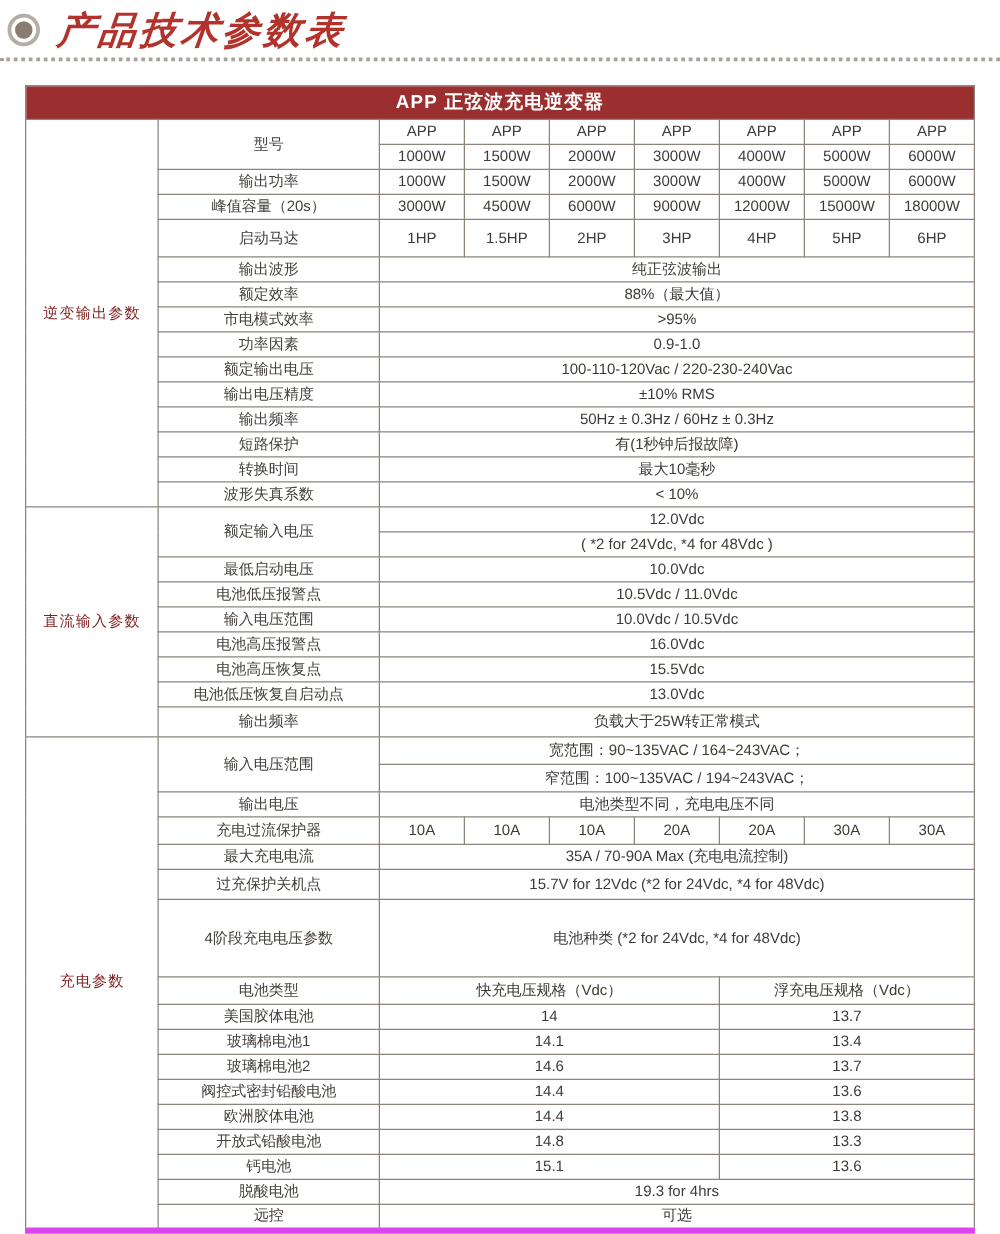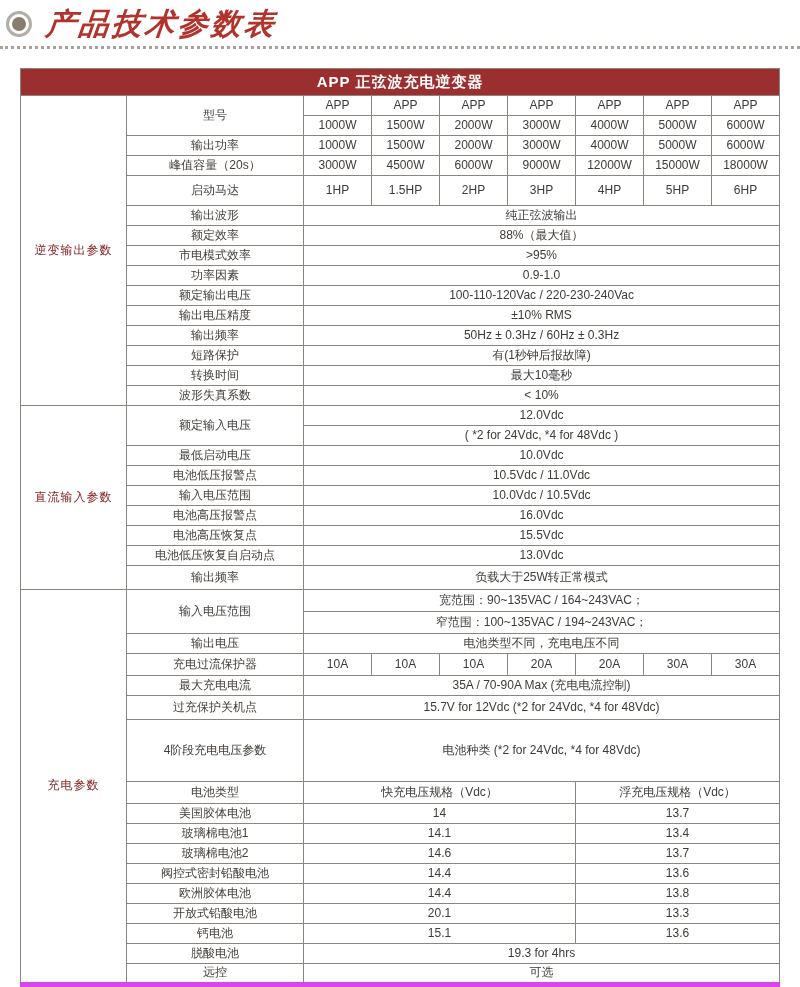--- a/index.html
+++ b/index.html
@@ -300,21 +300,21 @@
     <td colspan="4" class="val">14.4</td>
     <td colspan="3" class="val">13.6</td>
   </tr>
   <tr>
     <td class="param">欧洲胶体电池</td>
     <td colspan="4" class="val">14.4</td>
     <td colspan="3" class="val">13.8</td>
   </tr>
   <tr>
     <td class="param">开放式铅酸电池</td>
-    <td colspan="4" class="val">20.1</td>
+    <td colspan="4" class="val">14.8</td>
     <td colspan="3" class="val">13.3</td>
   </tr>
   <tr>
     <td class="param">钙电池</td>
     <td colspan="4" class="val">15.1</td>
     <td colspan="3" class="val">13.6</td>
   </tr>
   <tr>
     <td class="param">脱酸电池</td>
     <td colspan="7" class="val">19.3 for 4hrs</td>

